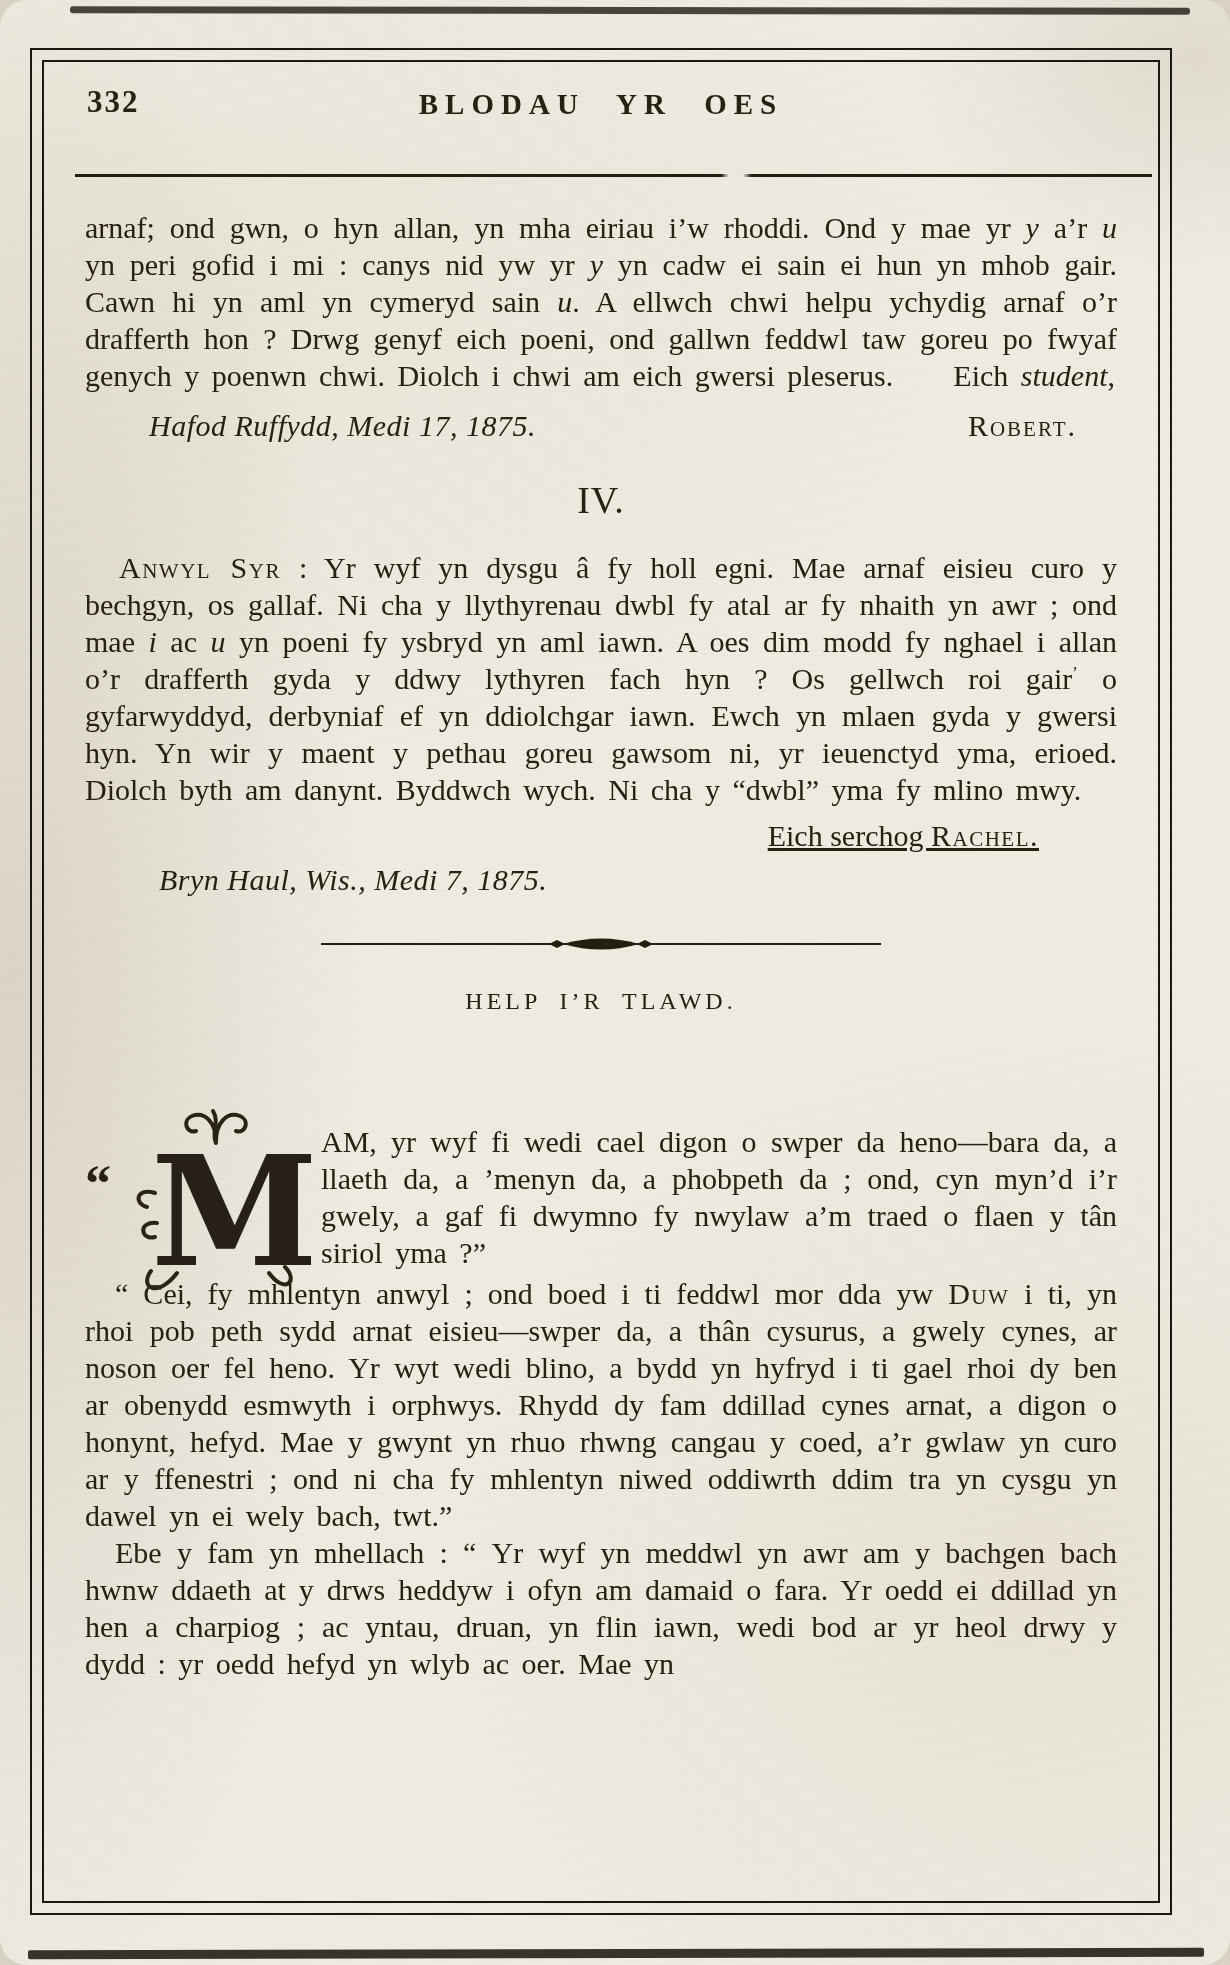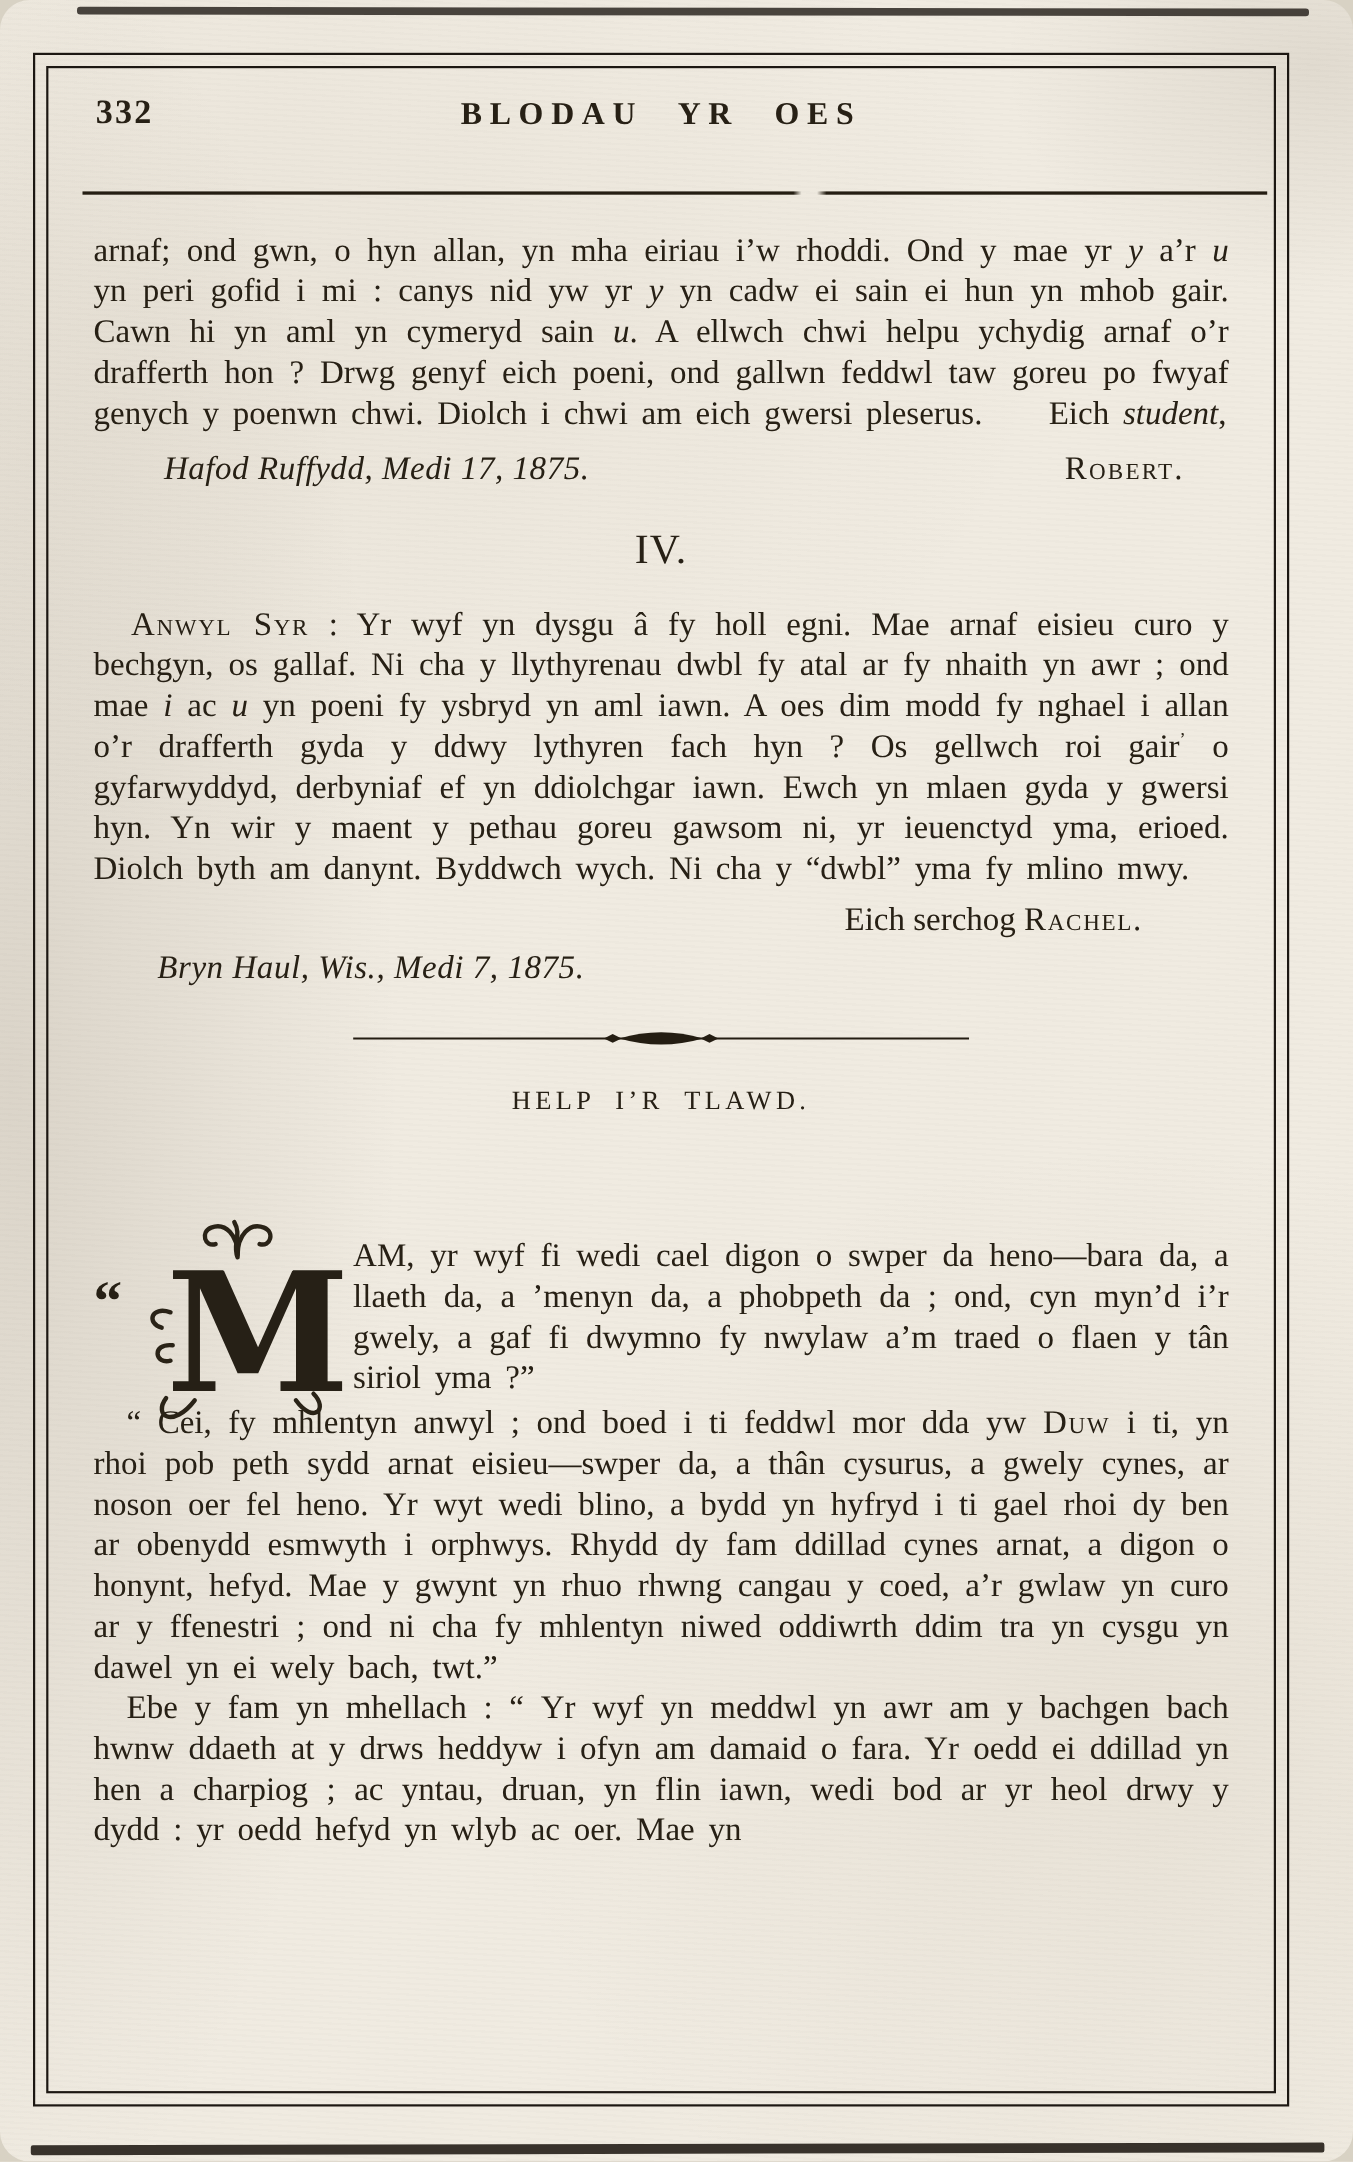--- a/index.html
+++ b/index.html
@@ -45,22 +45,22 @@
 
   .letter1{margin-top:32px;position:relative;}
   .sig-abs{position:absolute;right:2px;bottom:0;}
   .dateline-row{display:flex;justify-content:space-between;margin-top:13px;font-size:30px;line-height:37px;}
   .dateline-it{font-style:italic;margin-left:64px;letter-spacing:.5px;}
   .signer-sc{font-variant:small-caps;letter-spacing:2px;margin-right:40px;}
 
   .section-hd{text-align:center;font-size:38px;margin-top:34px;letter-spacing:1px;}
 
   .letter2{margin-top:27px;text-indent:34px;}
-  .sig-line{text-align:right;padding-right:78px;margin-top:9px;font-size:30px;line-height:37px;}
-  .dateline2{font-style:italic;margin-left:58px;margin-top:7px;font-size:30px;line-height:37px;letter-spacing:.5px;font-family:Liberation Serif, serif;}
+  .sig-line{text-align:right;padding-right:78px;margin-top:9px;font-size:30px;line-height:37px;text-decoration:underline;}
+  .dateline2{font-style:italic;margin-left:74px;margin-top:7px;font-size:30px;line-height:37px;letter-spacing:.5px;font-family:Liberation Serif, serif;}
 
   .divider{text-align:center;margin-top:38px;height:16px;}
 
   .story-hd{text-align:center;font-size:24px;letter-spacing:4px;word-spacing:9px;margin-top:36px;}
   .story{margin-top:108px;}
   .dropcap-box{float:left;width:226px;height:150px;position:relative;margin:2px 10px 0 0;}
   .dc-quote{position:absolute;left:0px;top:40px;font-size:52px;font-weight:bold;letter-spacing:-2px;}
   .dc-svg{position:absolute;left:34px;top:-24px;}
   .story-p2,.story-p3{clear:left;text-indent:30px;}
 </style>

